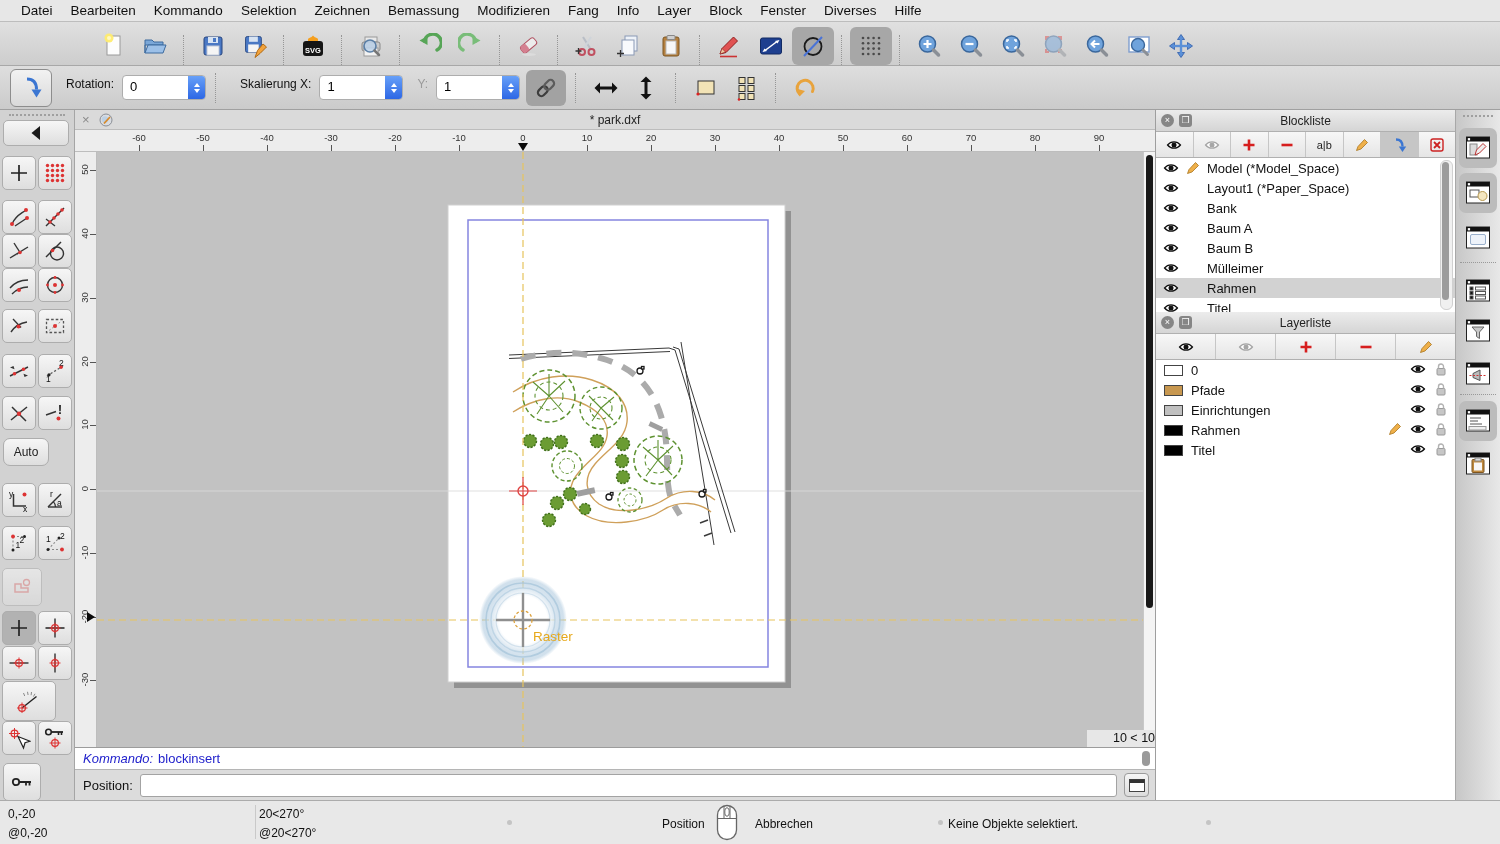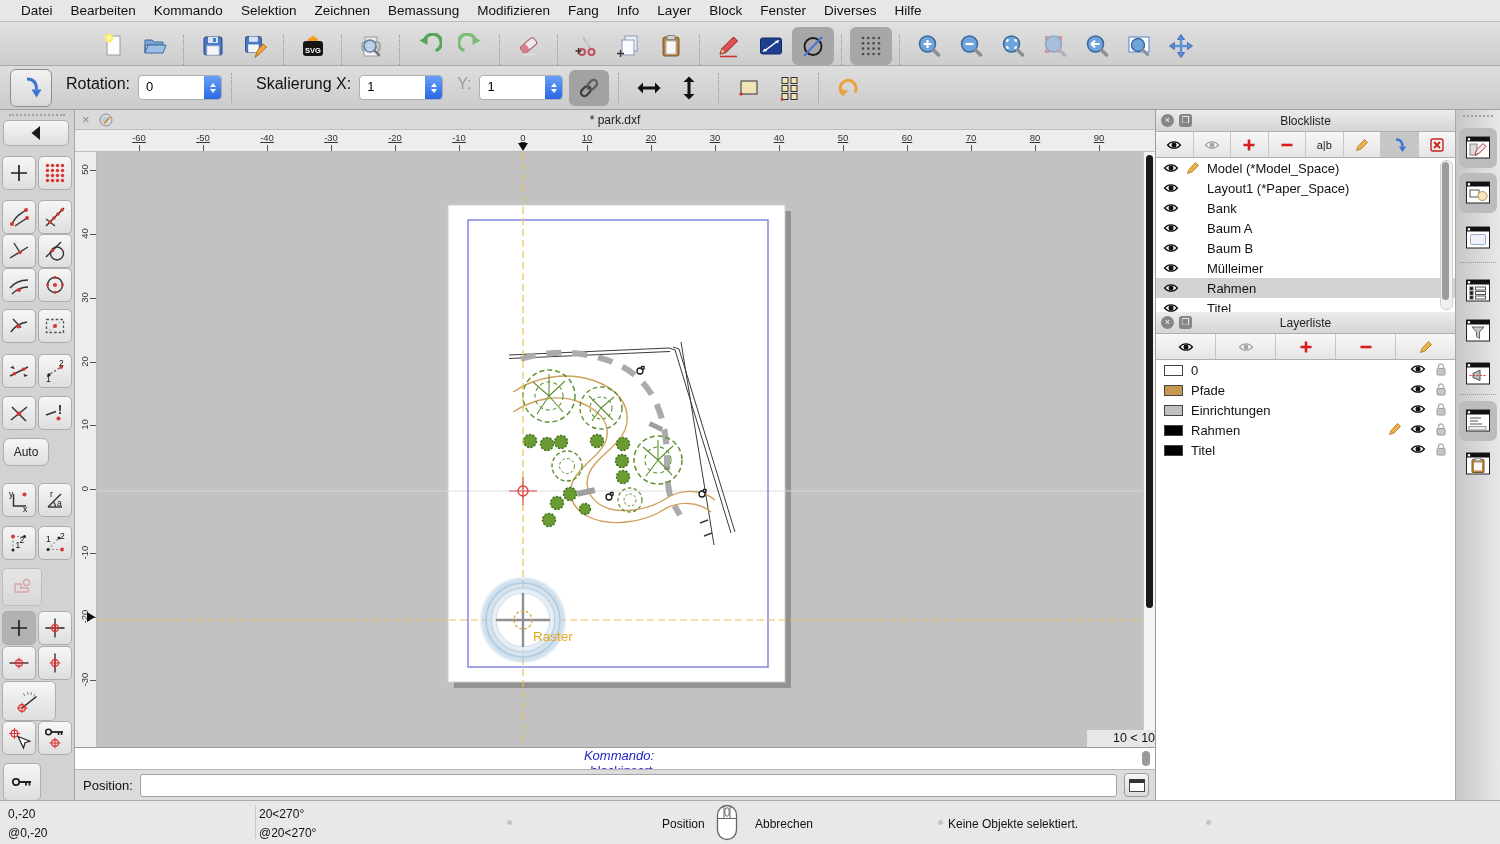--- a/index.html
+++ b/index.html
@@ -8,21 +8,21 @@
   #menubar{position:absolute;left:0;top:0;width:100%;height:22px;background:#e7e7e7;border-bottom:1px solid #bdbdbd;display:flex;align-items:center;padding-left:12px;box-sizing:border-box;}
   .mitem{font-size:13.5px;color:#101010;padding:0 9px;white-space:nowrap;}
   
   #toolbar-main{position:absolute;top:22px;left:0;width:100%;height:44px;background:linear-gradient(#e0e0e0,#cdcdcd);border-bottom:1px solid #a8a8a8;display:flex;align-items:flex-end;padding-left:92px;box-sizing:border-box;}
   .tbtn{width:42px;height:38px;display:flex;align-items:center;justify-content:center;border-radius:6px;flex:none;}
   .tbtn.pressed{background:#a7a7a7;}
   .tbtn.disabled{opacity:.45;}
   .tsep{width:1px;height:30px;border-left:1px dotted #969696;margin:0 7px;flex:none;}
   
   #toolbar-options{position:absolute;top:66px;left:0;width:100%;height:44px;background:linear-gradient(#dedede,#cbcbcb);border-bottom:1px solid #a0a0a0;display:flex;align-items:center;padding-left:10px;box-sizing:border-box;}
-  .opt-label{font-size:16px;color:#111;margin:0 8px 8px 14px;}
+  .opt-label{font-size:12px;color:#111;margin:0 8px 8px 14px;}
   .opt-label.dim{color:#9a9a9a;}
   .spinner{width:82px;height:23px;background:#fff;border:1px solid #adadad;border-radius:4px;display:flex;overflow:hidden;}
   .spin-val{flex:1;font-size:13px;padding:3px 0 0 7px;}
   .spin-btn{width:17px;background:linear-gradient(#67a0f8,#2d67e5);display:flex;flex-direction:column;align-items:center;justify-content:center;gap:2px;}
   .spin-btn i{width:0;height:0;border-left:3.5px solid transparent;border-right:3.5px solid transparent;}
   .spin-btn .up{border-bottom:4.5px solid #fff;}
   .spin-btn .dn{border-top:4.5px solid #fff;}
   .obtn{width:40px;height:36px;border-radius:6px;display:flex;align-items:center;justify-content:center;flex:none;}
   .obtn.outlined{border:1px solid #8d8d8d;background:linear-gradient(#f2f2f2,#d9d9d9);}
   .obtn.pressed{background:#a2a2a2;}
@@ -33,32 +33,32 @@
   .lbtn{position:absolute;background:linear-gradient(#f6f6f6,#dedede);border:1px solid #adadad;border-radius:5px;display:flex;align-items:center;justify-content:center;box-sizing:border-box;font-size:12px;color:#222;}
   .lbtn.pressed{background:#b2b2b2;}
   .lbtn.disabled{opacity:.55;}
   
   #workspace{position:absolute;left:75px;top:110px;width:1080px;height:690px;}
   #tabbar{position:absolute;top:0;left:0;width:1080px;height:20px;background:#dadada;border-bottom:1px solid #bcbcbc;box-sizing:border-box;}
   #tab-close{position:absolute;left:7px;top:2px;font-size:13px;color:#8a8a8a;}
   #tab-appicon{position:absolute;left:24px;top:3px;}
   #tab-title{position:absolute;left:0;right:0;text-align:center;top:3px;font-size:12px;color:#222;}
   #hruler{position:absolute;top:20px;left:0;width:1080px;height:22px;background:#ededed;border-bottom:1px solid #bdbdbd;box-sizing:border-box;overflow:hidden;}
-  .hlab{position:absolute;top:2px;transform:translateX(-50%);font-size:9.5px;color:#333;text-decoration:underline;}
+  .hlab{position:absolute;top:2px;transform:translateX(-50%);font-size:9.5px;color:#333;}
   .htick{position:absolute;bottom:0;width:1px;height:6px;background:#555;}
   .hmark{position:absolute;bottom:0;width:0;height:0;border-left:5px solid transparent;border-right:5px solid transparent;border-top:8px solid #0a0a0a;transform:translateX(-50%);}
   #vruler{position:absolute;top:42px;left:0;width:22px;height:595px;background:#ededed;border-right:1px solid #bdbdbd;box-sizing:border-box;overflow:hidden;}
   .vlab{position:absolute;left:-1px;width:20px;text-align:center;font-size:9.5px;color:#333;transform:rotate(-90deg);}
   .vtick{position:absolute;right:0;height:1px;width:6px;background:#555;}
   .vmark{position:absolute;right:0;width:0;height:0;border-top:5px solid transparent;border-bottom:5px solid transparent;border-right:0;border-left:8px solid #0a0a0a;transform:translateY(-50%);left:12px;}
   #canvas{position:absolute;left:22px;top:42px;width:1046px;height:595px;background:#c2c2c2;overflow:hidden;}
   #vscroll{position:absolute;left:1068px;top:42px;width:12px;height:595px;background:#f4f4f4;border-left:1px solid #c8c8c8;box-sizing:border-box;}
   #vscroll .thumb{position:absolute;left:2px;top:3px;width:7px;height:453px;background:#191919;border-radius:4px;}
   #grid-status{position:absolute;left:1000px;top:620px;width:80px;height:17px;background:#e7e7e7;font-size:12.5px;color:#111;text-align:right;padding:1px 5px 0 0;box-sizing:border-box;margin-left:12px;}
-  #cmdline{position:absolute;left:0;top:637px;width:1080px;height:22px;background:#fff;border-top:1px solid #9c9c9c;box-sizing:border-box;font-size:13px;display:flex;align-items:center;padding-left:8px;flex-direction:column;}
+  #cmdline{position:absolute;left:0;top:637px;width:1080px;height:22px;background:#fff;border-top:1px solid #9c9c9c;box-sizing:border-box;font-size:13px;display:flex;align-items:center;padding-left:8px;}
   .cmd-prompt{color:#2222cc;font-style:italic;}
   .cmd-text{color:#2222cc;margin-left:5px;}
   .cmd-nub{position:absolute;right:5px;top:3px;width:8px;height:15px;background:#9a9a9a;border-radius:4px;}
   #posrow{position:absolute;left:0;top:659px;width:1080px;height:31px;background:#dcdcdc;border-top:1px solid #b5b5b5;box-sizing:border-box;display:flex;align-items:center;gap:7px;padding:0 6px 0 8px;}
   #posrow label{font-size:13px;color:#111;}
   #pos-input{flex:1;height:19px;border:1px solid #a3a3a3;border-radius:3px;background:#fff;font-size:13px;font-family:"Liberation Sans",sans-serif;}
   #pos-btn{width:25px;height:24px;border:1px solid #9b9b9b;border-radius:4px;background:linear-gradient(#f5f5f5,#dcdcdc);display:flex;align-items:center;justify-content:center;padding:0;}
   
   #right-panels{position:absolute;left:1155px;top:110px;width:300px;height:690px;background:#e4e4e4;border-left:1px solid #9e9e9e;box-sizing:border-box;}
   .panel-h{height:22px;background:linear-gradient(#ececec,#d5d5d5);border-bottom:1px solid #b0b0b0;position:relative;box-sizing:border-box;}

